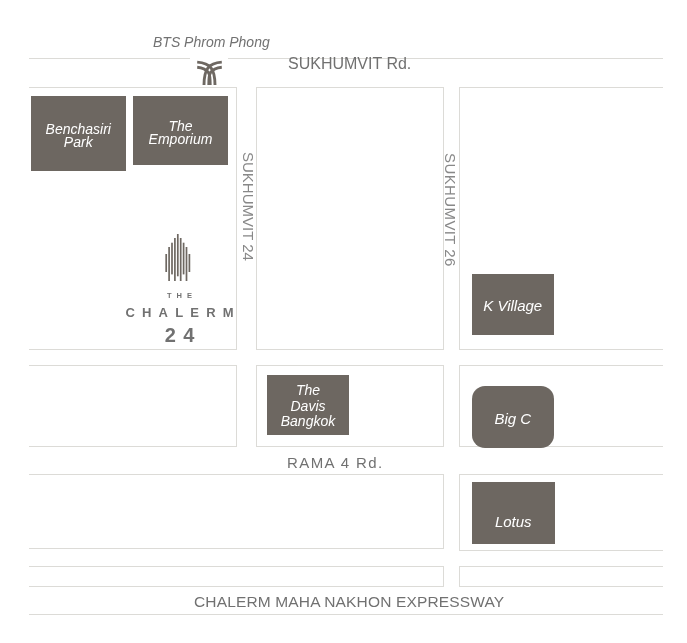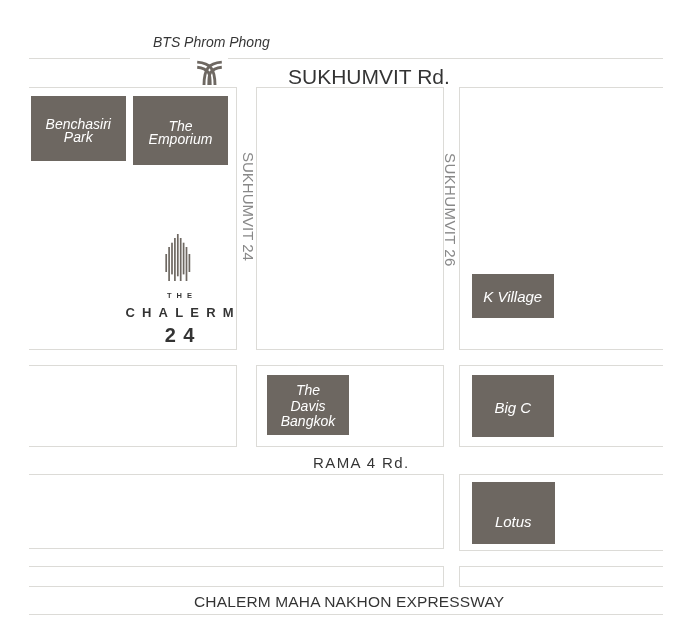--- a/index.html
+++ b/index.html
@@ -3,49 +3,49 @@
 <meta charset="utf-8">
 <style>
   html,body{margin:0;padding:0;}
   body{width:687px;height:643px;position:relative;background:#ffffff;
        font-family:"Liberation Sans",sans-serif;overflow:hidden;}
   .blk{position:absolute;background:#fff;border:0 solid #dcdbd7;box-sizing:border-box;}
   .box{position:absolute;background:#6d6761;color:#ffffff;font-style:italic;
        display:flex;align-items:center;justify-content:center;text-align:center;}
   .box span{filter:grayscale(1);}
   .box{box-sizing:border-box;}
-  .lbl{position:absolute;color:#701a75;white-space:nowrap;filter:grayscale(1);text-align:center;}
+  .lbl{position:absolute;color:#8b5cf6;white-space:nowrap;filter:grayscale(1);text-align:center;}
   .line{position:absolute;background:#dcdbd7;height:1px;}
 </style>
 </head>
 <body>
 
 <div class="lbl" style="left:153px;top:34px;font-size:14px;font-style:italic;letter-spacing:0px;">BTS Phrom Phong</div>
 
 <div class="line" style="left:29px;top:58px;width:634px;"></div>
 
 <svg style="position:absolute;left:190px;top:55px;" width="38" height="31" viewBox="0 0 38 31">
   <rect x="0" y="0" width="38" height="8" fill="#ffffff"></rect>
   <g transform="translate(7,5)" fill="none" stroke="#6e6862" stroke-width="2.9">
     <path d="M 0.2,2.1 C 6.2,2.6 11.2,4.2 14.0,7.8 C 16.7,11.3 18.0,17 18.0,25"></path>
     <path d="M 0.2,7.2 C 5.2,7.7 9.3,9.4 11.5,12.6 C 12.8,14.6 13.2,18 13.2,25"></path>
     <path d="M 24.8,2.1 C 18.8,2.6 13.8,4.2 11.0,7.8 C 8.3,11.3 7.0,17 7.0,25"></path>
     <path d="M 24.8,7.2 C 19.8,7.7 15.7,9.4 13.5,12.6 C 12.2,14.6 11.8,18 11.8,25"></path>
   </g>
 </svg>
 
-<div class="lbl" style="left:288px;top:65px;font-size:21px;letter-spacing:0px;">SUKHUMVIT Rd.</div>
+<div class="lbl" style="left:288px;top:55px;font-size:16px;letter-spacing:0px;">SUKHUMVIT Rd.</div>
 
 <div class="blk" style="left:29px;top:86.5px;width:208px;height:263px;border-width:1px 1px 1px 0;"></div>
 
 <div class="blk" style="left:256px;top:86.5px;width:187.5px;height:263px;border-width:1px;"></div>
 
 <div class="blk" style="left:458.5px;top:86.5px;width:204.5px;height:263px;border-width:1px 0 1px 1px;"></div>
 
-<div class="box" style="left:30.5px;top:95.5px;width:95.5px;height:65px;font-size:14px;line-height:13px;padding-top:6px;">
+<div class="box" style="left:30.5px;top:95.5px;width:95.5px;height:75px;font-size:14px;line-height:13px;padding-top:6px;">
     <span>Benchasiri<br>Park</span>
   </div>
 
 <div class="box" style="left:133px;top:95.5px;width:95px;height:69.5px;font-size:14px;line-height:13px;padding-top:5px;">
     <span>The<br>Emporium</span>
   </div>
 
 <svg style="position:absolute;left:235px;top:150px;filter:grayscale(1);" width="24" height="120" viewBox="0 0 24 120">
     <text x="0" y="0" transform="translate(7.5,2) rotate(90)" font-family="Liberation Sans" font-size="15" fill="#8c8781">SUKHUMVIT 24</text>
   </svg>
@@ -67,39 +67,39 @@
     <rect x="23.55" y="20" width="1.7" height="18"></rect>
   </g>
 </svg>
 
 <div class="lbl" style="left:179.5px;top:291px;font-size:7.5px;font-weight:bold;letter-spacing:5px;transform:translateX(-50%);padding-left:5px;">THE</div>
 
 <div class="lbl" style="left:179.5px;top:304.5px;font-size:13px;font-weight:bold;letter-spacing:7.2px;transform:translateX(-50%);padding-left:7.2px;">CHALERM</div>
 
 <div class="lbl" style="left:179.5px;top:324px;font-size:20px;font-weight:bold;letter-spacing:7.5px;transform:translateX(-50%);padding-left:7.5px;">24</div>
 
-<div class="box" style="left:471.5px;top:274px;width:82.5px;height:44px;font-size:15px;padding-top:1.5px;">
+<div class="box" style="left:471.5px;top:274px;width:82.5px;height:61px;font-size:15px;padding-top:1.5px;">
     <span>K Village</span>
   </div>
 
 <div class="blk" style="left:29px;top:364.5px;width:208px;height:82.5px;border-width:1px 1px 1px 0;"></div>
 
 <div class="blk" style="left:256px;top:364.5px;width:187.5px;height:82.5px;border-width:1px;"></div>
 
 <div class="blk" style="left:458.5px;top:364.5px;width:204.5px;height:82.5px;border-width:1px 0 1px 1px;"></div>
 
 <div class="box" style="left:267px;top:375px;width:82px;height:60px;font-size:14px;line-height:15.5px;padding-top:2.5px;">
     <span>The<br>Davis<br>Bangkok</span>
   </div>
 
-<div class="box" style="left:471.5px;top:375px;width:82.5px;height:61.5px;font-size:15px;padding-top:4px;">
+<div class="box" style="left:471.5px;top:386px;width:82.5px;height:61.5px;font-size:15px;padding-top:4px;border-radius:13px;">
     <span>Big C</span>
   </div>
 
-<div class="lbl" style="left:313px;top:453.5px;font-size:15px;letter-spacing:1.4px;">RAMA 4 Rd.</div>
+<div class="lbl" style="left:287px;top:453.5px;font-size:15px;letter-spacing:1.4px;">RAMA 4 Rd.</div>
 
 <div class="blk" style="left:29px;top:474px;width:414.5px;height:74.5px;border-width:1px 1px 1px 0;"></div>
 
 <div class="blk" style="left:458.5px;top:474px;width:204.5px;height:76.5px;border-width:1px 0 1px 1px;"></div>
 
 <div class="box" style="left:471.5px;top:482px;width:83.5px;height:62px;font-size:15px;padding-top:16px;">
     <span>Lotus</span>
   </div>
 
 <div class="blk" style="left:29px;top:566px;width:414.5px;height:20.5px;border-width:1px 1px 1px 0;"></div>

